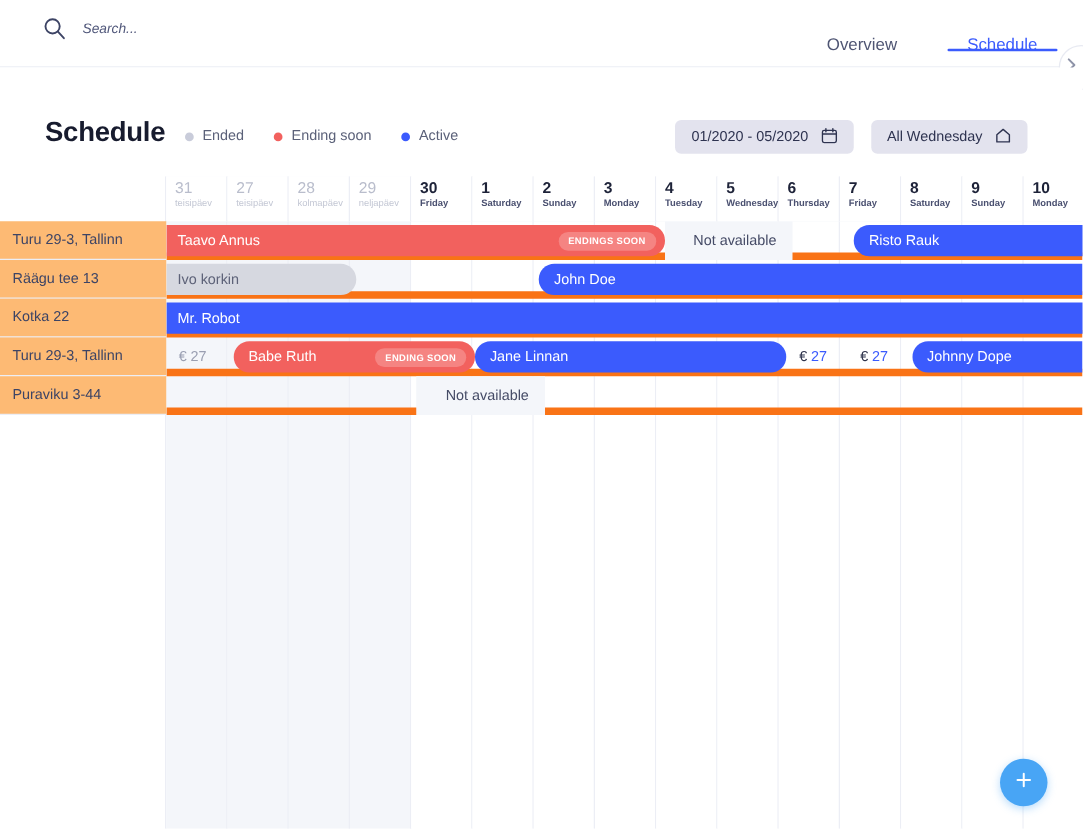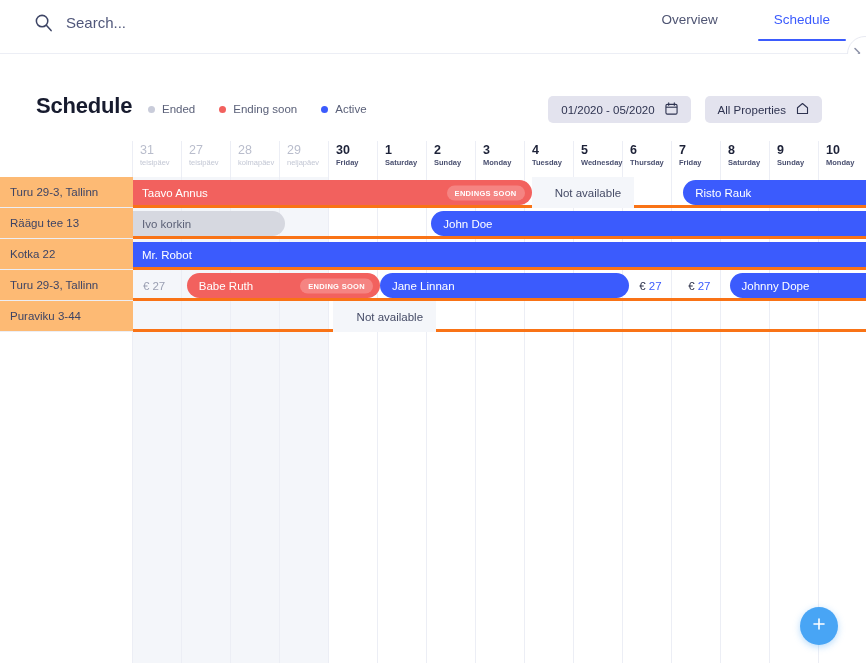--- a/index.html
+++ b/index.html
@@ -19,30 +19,30 @@
     border-bottom: 1px solid #eceef5;
   }
   .search-wrap {
     position: absolute; left: 34px; top: 13px;
     display: flex; align-items: center; gap: 13px;
   }
   .search-icon { width: 19px; height: 19px; display: block; }
   .search-input {
     border: none; outline: none; background: transparent;
     font-family: "Liberation Sans", sans-serif;
-    font-size: 15px; color: #4a5070; width: 200px;
+    font-size: 11px; color: #4a5070; width: 200px; font-style: italic;
   }
   .search-input::placeholder { color: #50577a; }
 
   .nav-tabs {
     position: absolute; right: 36px; top: 0;
     height: 54px; display: flex; align-items: flex-start; gap: 56px;
   }
   .nav-tab {
-    position: relative; padding-top: 12px;
+    position: relative; padding-top: 28px;
     font-size: 13.5px; color: #4f5573; cursor: pointer;
     height: 41px;
   }
   .nav-tab.active { color: #3b5bfd; font-weight: normal; }
   .nav-tab.active::after {
     content: ""; position: absolute;
     left: -16px; right: -16px; bottom: 0; height: 2.5px;
     background: #3b5bfd; border-radius: 2px;
   }
 
@@ -134,21 +134,21 @@
     height: 31px; display: flex; align-items: center;
     padding-left: 10px; font-size: 11.5px; color: #3d4465;
     border-bottom: 1px solid #eceef5;
     background: #fdba74;
   }
 
   
   .rows { position: absolute; left: 133px; top: 36px; width: 733px; z-index: 2; }
   .row {
     position: relative; height: 31px;
-    border-bottom: 3px solid #f97316;
+    border-bottom: 6px solid #f97316;
   }
   .seg {
     position: absolute; top: 3px; height: 25px;
     display: flex; align-items: center;
     font-size: 11.5px; white-space: nowrap;
     overflow: hidden;
   }
   .seg.bar { border-radius: 13px; padding-left: 12px; color: #ffffff; cursor: pointer; }
   .seg.bar.sq-left { border-top-left-radius: 0; border-bottom-left-radius: 0; padding-left: 9px; }
   .seg.bar.sq-right { border-top-right-radius: 0; border-bottom-right-radius: 0; }
@@ -240,21 +240,21 @@
       <span>
         <svg width="13" height="13" viewBox="0 0 14 14" fill="none" stroke="#2e3350" stroke-width="1.2">
           <rect x="1" y="2.5" width="12" height="10.5" rx="1.5"></rect>
           <line x1="1" y1="5.6" x2="13" y2="5.6"></line>
           <line x1="4" y1="1" x2="4" y2="3.6" stroke-linecap="round"></line>
           <line x1="10" y1="1" x2="10" y2="3.6" stroke-linecap="round"></line>
         </svg>
       </span>
     </div>
     <div class="pill-btn">
-      <span>All Properties</span>
+      <span>All Wednesday</span>
       <span>
         <svg width="13" height="13" viewBox="0 0 14 14" fill="none" stroke="#2e3350" stroke-width="1.2">
           <path d="M1.6 6.2 L7 1.6 L12.4 6.2 L12.4 12.4 L1.6 12.4 Z" stroke-linejoin="round"></path>
         </svg>
       </span>
     </div>
   </div>
 </div>
 
 <div class="grid">

